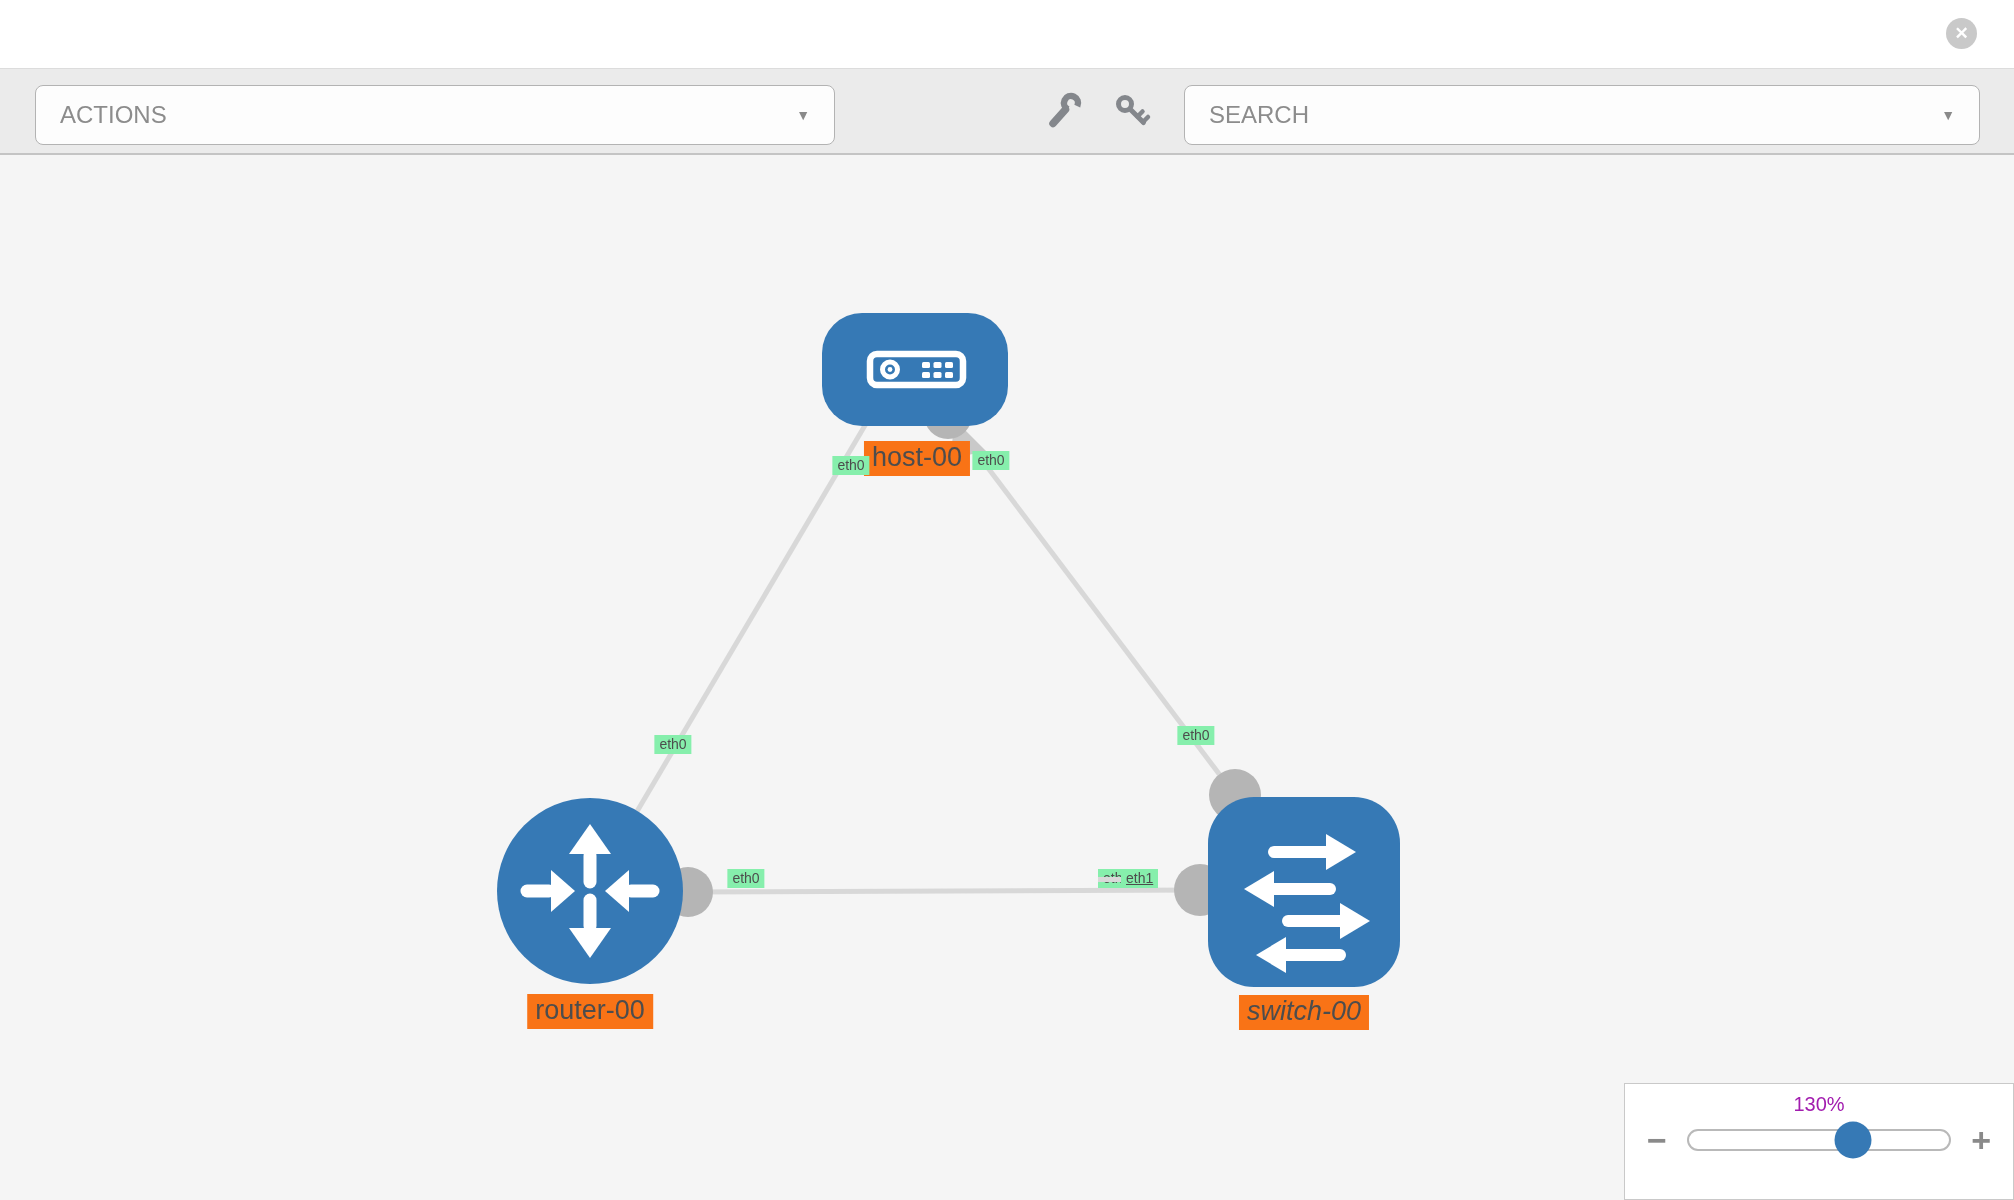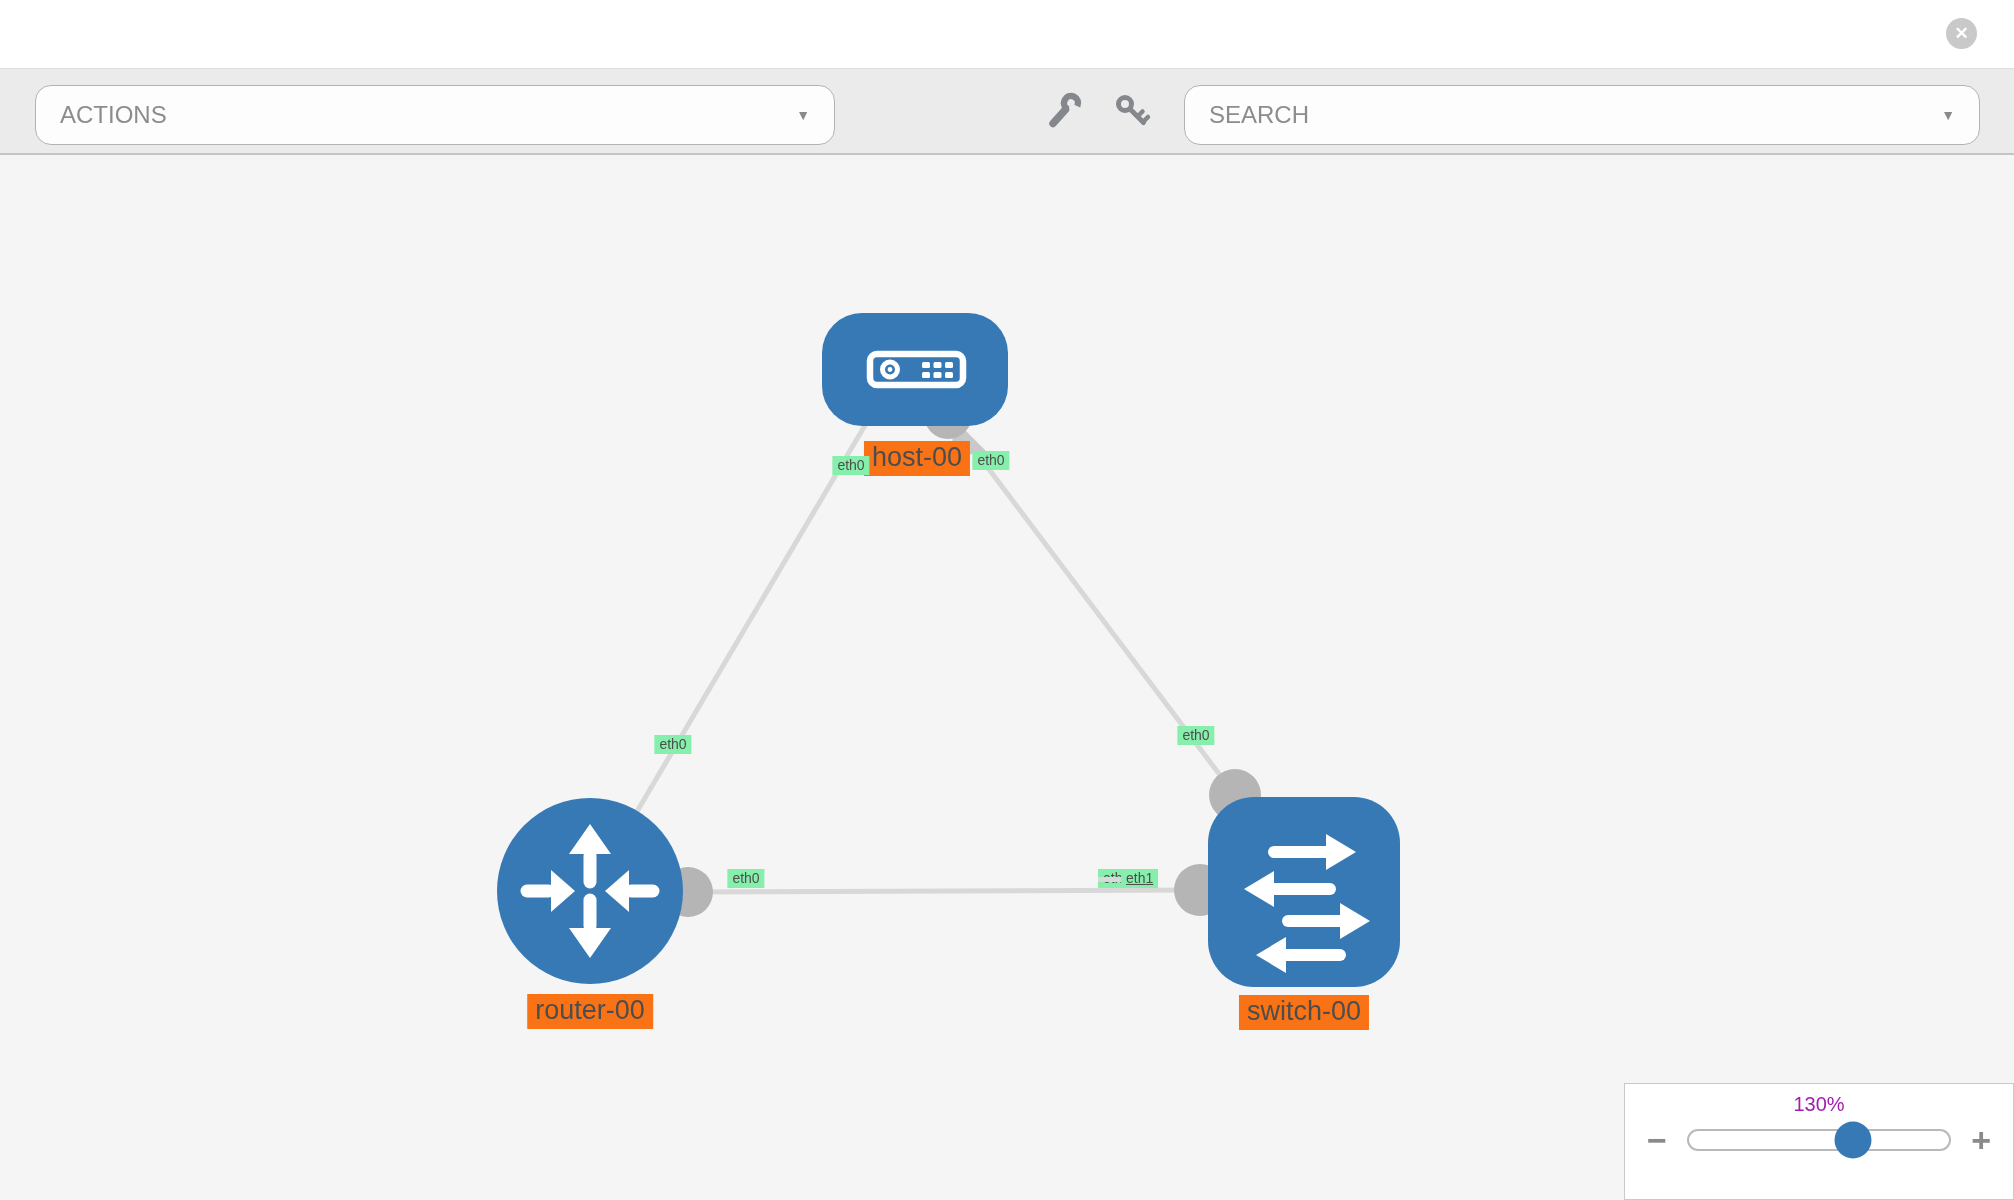--- a/index.html
+++ b/index.html
@@ -32,21 +32,21 @@
   
   .toolbar {
     position: absolute; left: 0; top: 68px; width: 2014px; height: 87px;
     background: #ebebeb;
     border-top: 1px solid #dcdcdc;
     border-bottom: 2px solid #c4c4c4;
     box-sizing: border-box;
   }
   .select-box {
     position: absolute; top: 16px; height: 60px;
-    background: #fdfdfd; border: 1px solid #b3b3b3; border-radius: 16px;
+    background: #fdfdfd; border: 1px solid #b3b3b3; border-radius: 8px;
     box-sizing: border-box;
     display: flex; align-items: center; justify-content: space-between;
     padding: 0 24px;
     font-size: 24px; color: #8c8c8c; cursor: pointer;
   }
   .actions-box { left: 35px; width: 800px; }
   .search-box { left: 1184px; width: 796px; }
   .caret { font-size: 14px; color: #8a8a8a; }
   .tool-icon { position: absolute; top: 22px; width: 42px; height: 42px; cursor: pointer; }
   .wrench-pos { left: 1044px; }
@@ -203,21 +203,21 @@
         <line x1="80" y1="124" x2="134" y2="124"></line>
         <polygon points="162,124 132,106 132,142" stroke="none"></polygon>
         <line x1="76" y1="158" x2="132" y2="158"></line>
         <polygon points="48,158 78,140 78,176" stroke="none"></polygon>
       </g>
     </g>
   </svg>
 
   <div class="node-label" style="left:917px; top:286px;">host-00</div>
   <div class="node-label" style="left:590px; top:839px;">router-00</div>
-  <div class="node-label" style="left:1304px; top:840px;">switch-00</div>
+  <div class="node-label" style="left:1304px; top:840px;font-style:italic;">switch-00</div>
 
   <div class="if-label" style="left:851px; top:301px;">eth0</div>
   <div class="if-label" style="left:991px; top:296px;">eth0</div>
   <div class="if-label" style="left:673px; top:580px;">eth0</div>
   <div class="if-label" style="left:1196px; top:571px;">eth0</div>
   <div class="if-label" style="left:746px; top:714px;">eth0</div>
   <div class="if-label back edge-left" style="left:1098px; top:714px;">eth0</div>
   <div class="if-label front edge-left" style="left:1121px; top:714px;text-decoration:underline;">eth1</div>
 </div>
 

